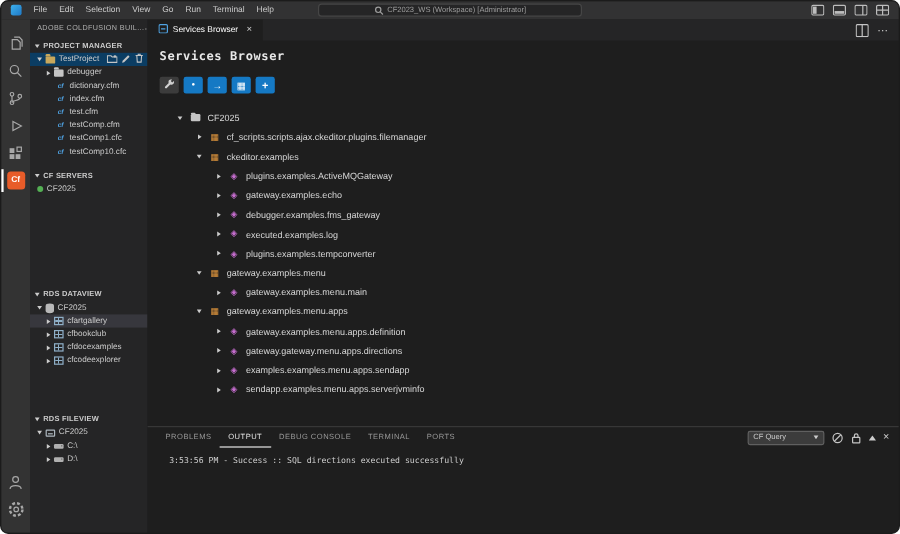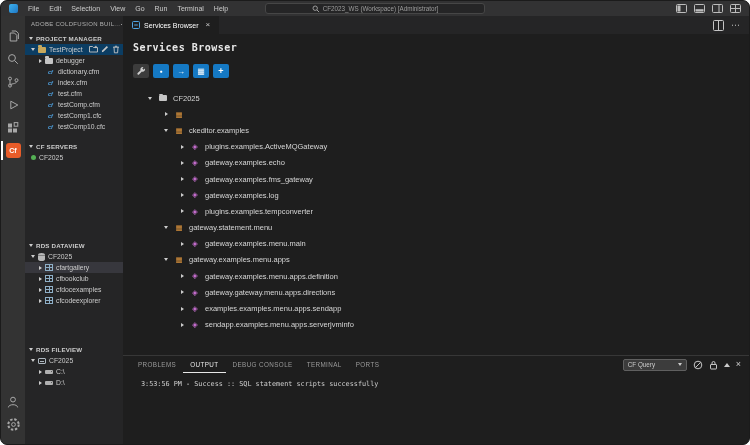--- a/index.html
+++ b/index.html
@@ -412,20 +412,21 @@
             <span class="t-ic">
                 <i class="ic-folder light"></i>
               </span>
             <span>CF2025</span>
           </div>
           <div class="trow lv1">
             <span class="t-chev">
                 <i class="tri-r"></i>
               </span>
             <span class="t-ic orange">▦</span>
+            <span>cf_scripts.scripts.ajax.ckeditor.plugins.filemanager</span>
           </div>
           <div class="trow lv1">
             <span class="t-chev">
                 <i class="tri-d"></i>
               </span>
             <span class="t-ic orange">▦</span>
             <span>ckeditor.examples</span>
           </div>
           <div class="trow lv2">
             <span class="t-chev">
@@ -439,42 +440,42 @@
                 <i class="tri-r"></i>
               </span>
             <span class="t-ic magenta">◈</span>
             <span>gateway.examples.echo</span>
           </div>
           <div class="trow lv2">
             <span class="t-chev">
                 <i class="tri-r"></i>
               </span>
             <span class="t-ic magenta">◈</span>
-            <span>gateway.examples.fms_gateway</span>
-          </div>
-          <div class="trow lv2">
-            <span class="t-chev">
-                <i class="tri-r"></i>
-              </span>
-            <span class="t-ic magenta">◈</span>
-            <span>gateway.examples.log</span>
+            <span>debugger.examples.fms_gateway</span>
+          </div>
+          <div class="trow lv2">
+            <span class="t-chev">
+                <i class="tri-r"></i>
+              </span>
+            <span class="t-ic magenta">◈</span>
+            <span>executed.examples.log</span>
           </div>
           <div class="trow lv2">
             <span class="t-chev">
                 <i class="tri-r"></i>
               </span>
             <span class="t-ic magenta">◈</span>
             <span>plugins.examples.tempconverter</span>
           </div>
           <div class="trow lv1">
             <span class="t-chev">
                 <i class="tri-d"></i>
               </span>
             <span class="t-ic orange">▦</span>
-            <span>gateway.statement.menu</span>
+            <span>gateway.examples.menu</span>
           </div>
           <div class="trow lv2">
             <span class="t-chev">
                 <i class="tri-r"></i>
               </span>
             <span class="t-ic magenta">◈</span>
             <span>gateway.examples.menu.main</span>
           </div>
           <div class="trow lv1">
             <span class="t-chev">
@@ -538,19 +539,19 @@
                   <path d="M3 4.5V3a1.5 1.5 0 013 0v1.5" fill="none" stroke="#c5c5c5"></path>
                 </svg>
             </span>
             <span class="p-ic">
                 <i class="tri-u"></i>
               </span>
             <span class="p-ic">×</span>
           </span>
         </div>
         <div class="panel-body">
-          <span>3:53:56 PM - Success :: SQL statement scripts successfully</span>
+          <span>3:53:56 PM - Success :: SQL directions executed successfully</span>
         </div>
       </div>
 
     </div>
   </div>
 </div>
 
 </body></html>

